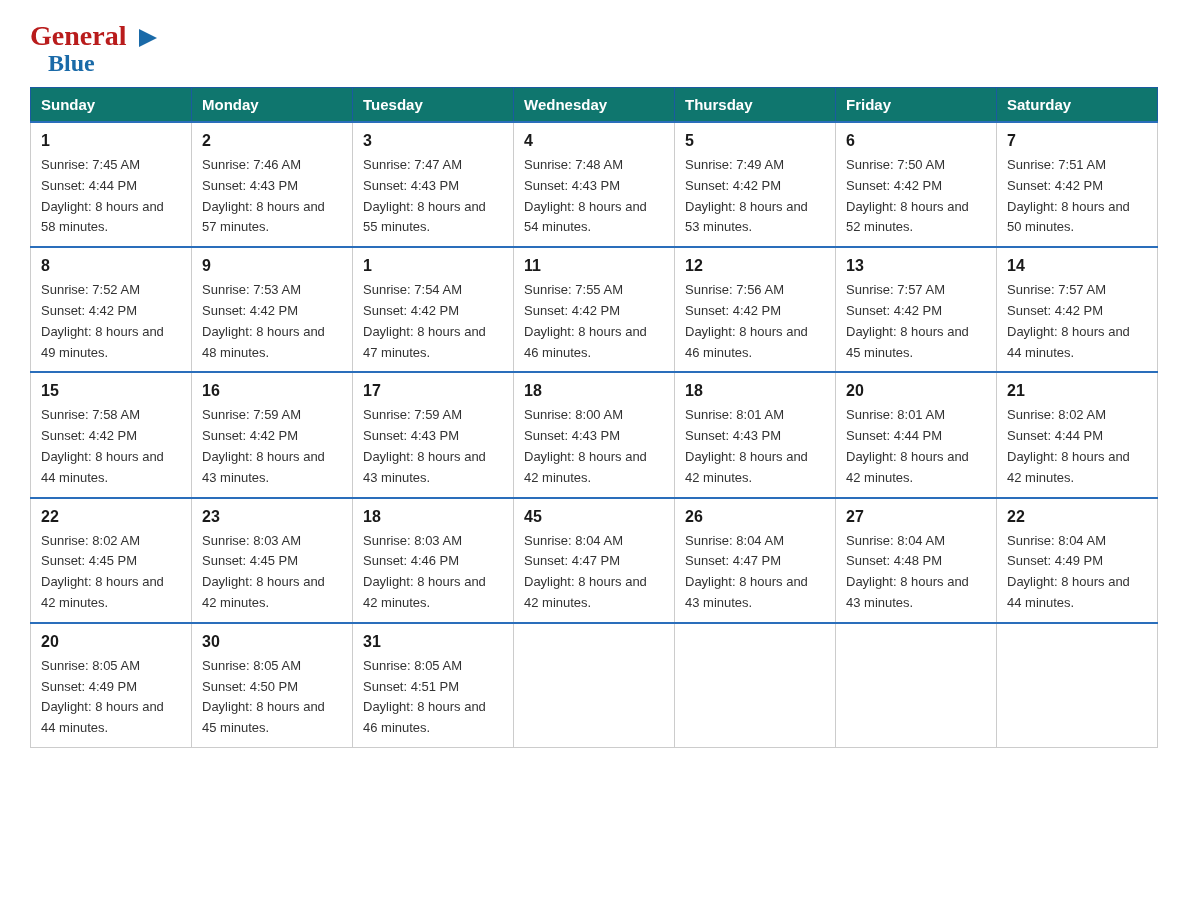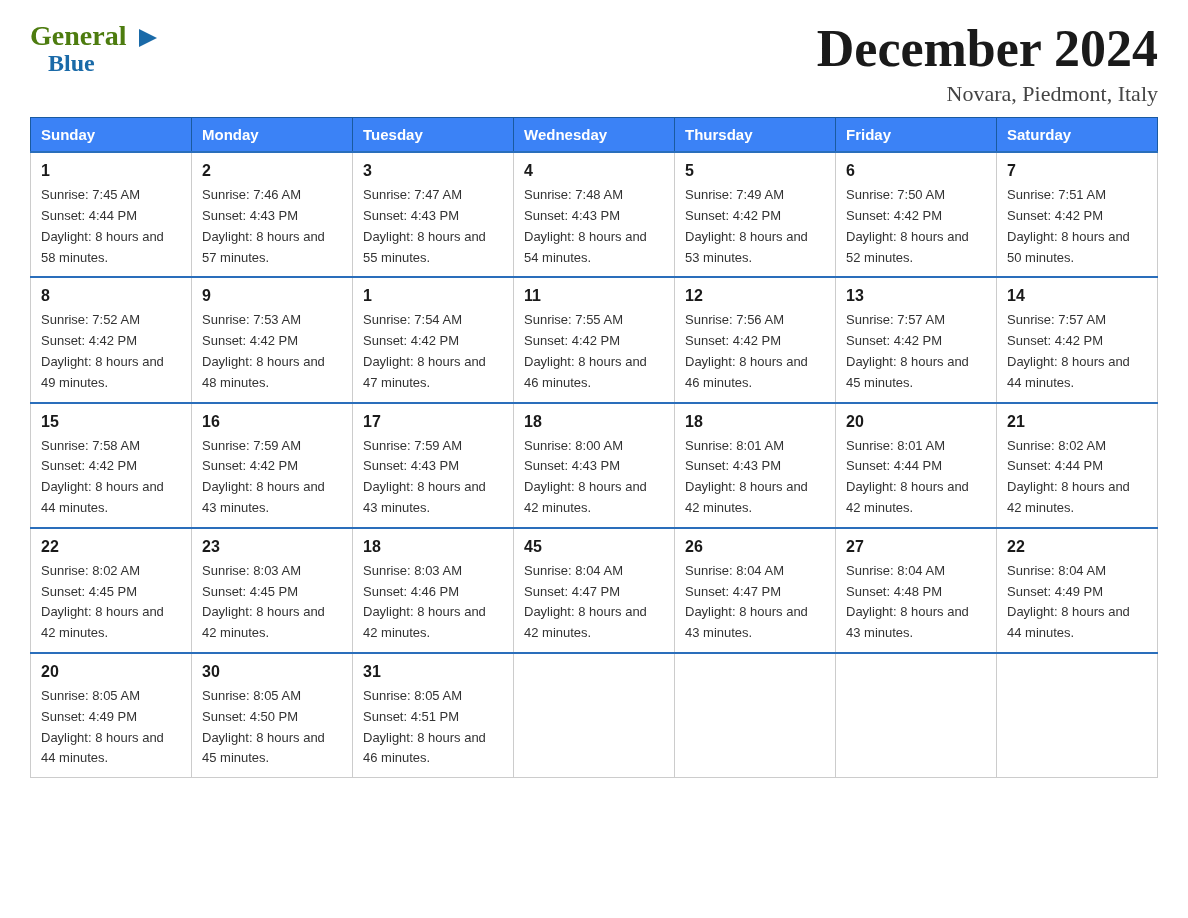--- a/index.html
+++ b/index.html
@@ -41,21 +41,21 @@
       color: #444;
       font-family: Georgia, serif;
       margin-top: 4px;
     }
     .calendar {
       width: 100%;
       border-collapse: collapse;
       margin-top: 10px;
     }
     .calendar thead tr {
-      background-color: #3b82f6;
+      background-color: #0f766e;
     }
     .calendar thead th {
       color: #fff;
       font-size: 15px;
       font-weight: bold;
       padding: 8px 10px;
       text-align: left;
       border: 1px solid #1a5aa0;
     }
     .calendar tbody td {
@@ -85,34 +85,30 @@
     .empty-cell {
       background: #fff;
     }
   </style>
 </head>
 <body>
 
 <div class="header">
   <div class="logo">
   <div class="logo-text">
-    <span style="font-size:28px;font-weight:bold;color:#4d7c0f;font-family:Georgia,serif;">General</span>
+    <span style="font-size:28px;font-weight:bold;color:#b91c1c;font-family:Georgia,serif;">General</span>
     <span style="display:inline-block;width:0;height:0;border-left:9px solid transparent;border-right:0px solid transparent;border-top:0px solid transparent;border-bottom:0;margin-left:2px;margin-top:6px;"></span>
     <svg width="18" height="18" viewBox="0 0 18 18" style="margin-left:2px;margin-top:4px;">
       <polygon points="0,0 18,9 0,18" fill="#1a6aa8"></polygon>
     </svg>
   </div>
   <div style="margin-top:-2px;padding-left:2px;">
     <span style="font-size:24px;font-weight:bold;color:#1a6aa8;font-family:Georgia,serif;margin-left:16px;">Blue</span>
   </div>
 </div>
-  <div class="title-section">
-    <div class="page-title">December 2024</div>
-    <div class="subtitle">Novara, Piedmont, Italy</div>
-  </div>
 </div>
 
 <table class="calendar">
   <thead>
     <tr>
       <th>Sunday</th>
       <th>Monday</th>
       <th>Tuesday</th>
       <th>Wednesday</th>
       <th>Thursday</th>

